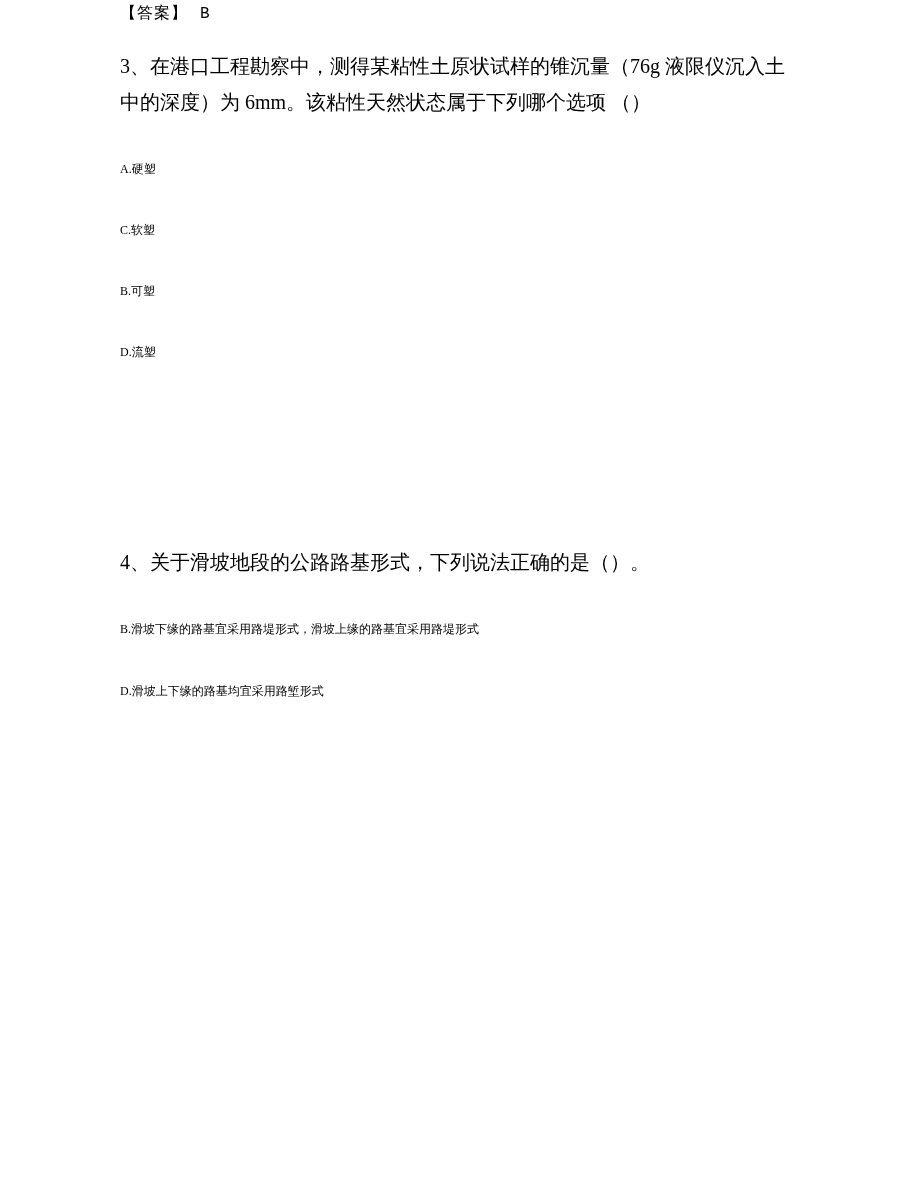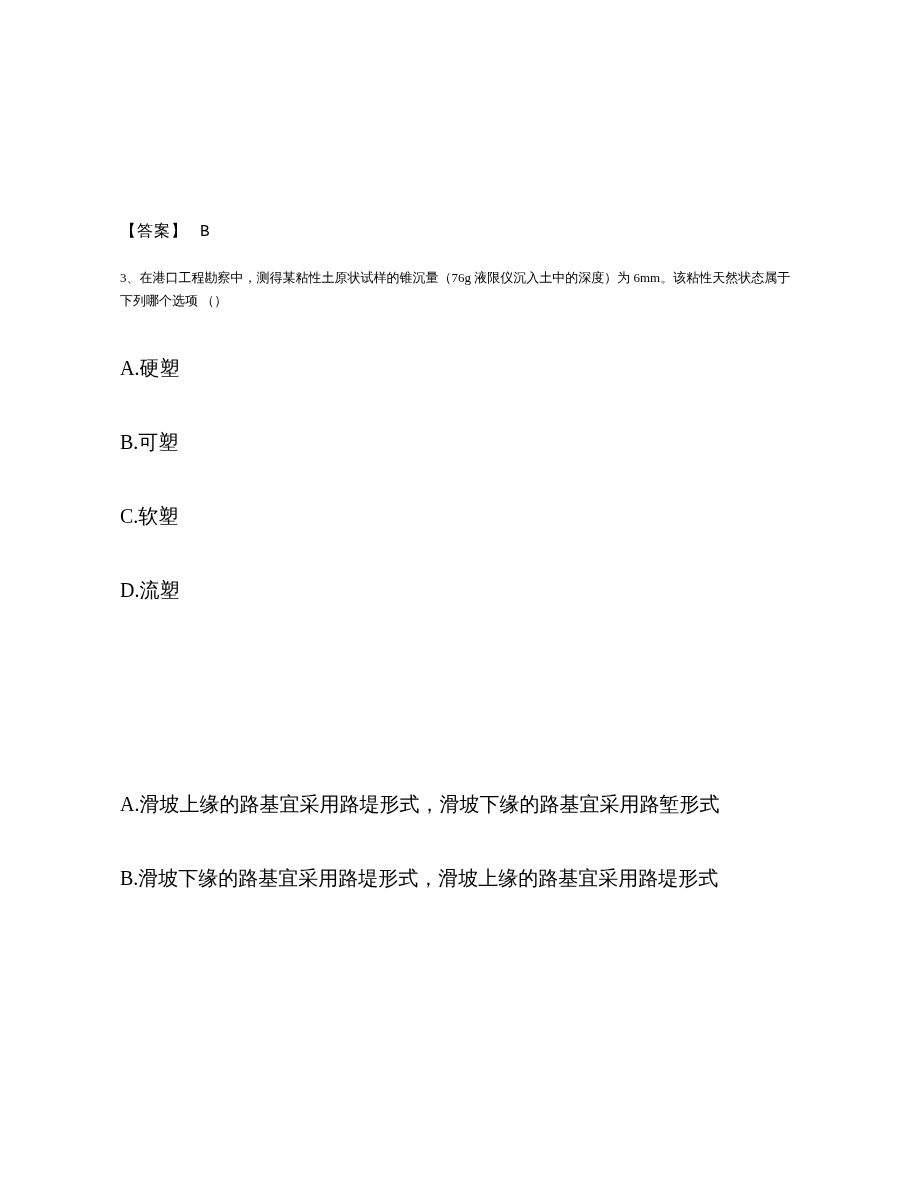--- a/index.html
+++ b/index.html
@@ -18,51 +18,51 @@
     }
     .answer-block {
       font-size: 16px;
       line-height: 1.6;
       margin-bottom: 20px;
     }
     .answer-label {
       letter-spacing: 1px;
     }
     .question-text {
-      font-size: 13px;
+      font-size: 20px;
       line-height: 1.8;
       margin-bottom: 40px;
     }
     .option {
-      font-size: 20px;
+      font-size: 12px;
       line-height: 1.6;
       margin-bottom: 42px;
     }
     .section-1 {
-      padding-top: 218px;
     }
     .section-2 {
       padding-top: 140px;
     }
     .answer-letter {
       font-family: "Courier New", monospace;
       margin-left: 8px;
     }
   </style>
 </head>
 <body>
 
 <div class="section-1">
   <div class="answer-block">
     <span class="answer-label">【答案】</span>
     <span class="answer-letter">B</span>
   </div>
   <div class="question-text">3、在港口工程勘察中，测得某粘性土原状试样的锥沉量（76g 液限仪沉入土中的深度）为 6mm。该粘性天然状态属于下列哪个选项 （）</div>
   <div class="option">A.硬塑</div>
+  <div class="option">C.软塑</div>
   <div class="option">B.可塑</div>
-  <div class="option">C.软塑</div>
   <div class="option">D.流塑</div>
 </div>
 
 <div class="section-2">
-  <div class="option">A.滑坡上缘的路基宜采用路堤形式，滑坡下缘的路基宜采用路堑形式</div>
+  <div class="question-text">4、关于滑坡地段的公路路基形式，下列说法正确的是（）。</div>
   <div class="option">B.滑坡下缘的路基宜采用路堤形式，滑坡上缘的路基宜采用路堤形式</div>
+  <div class="option">D.滑坡上下缘的路基均宜采用路堑形式</div>
 </div>
 
 </body></html>

